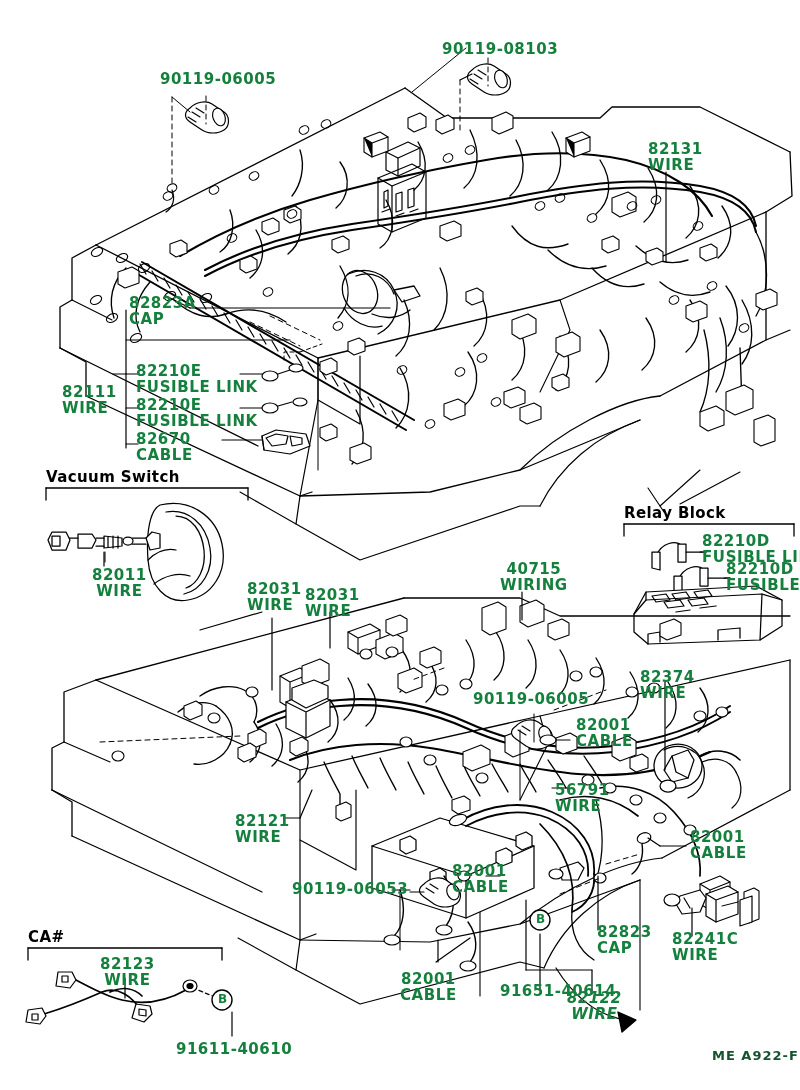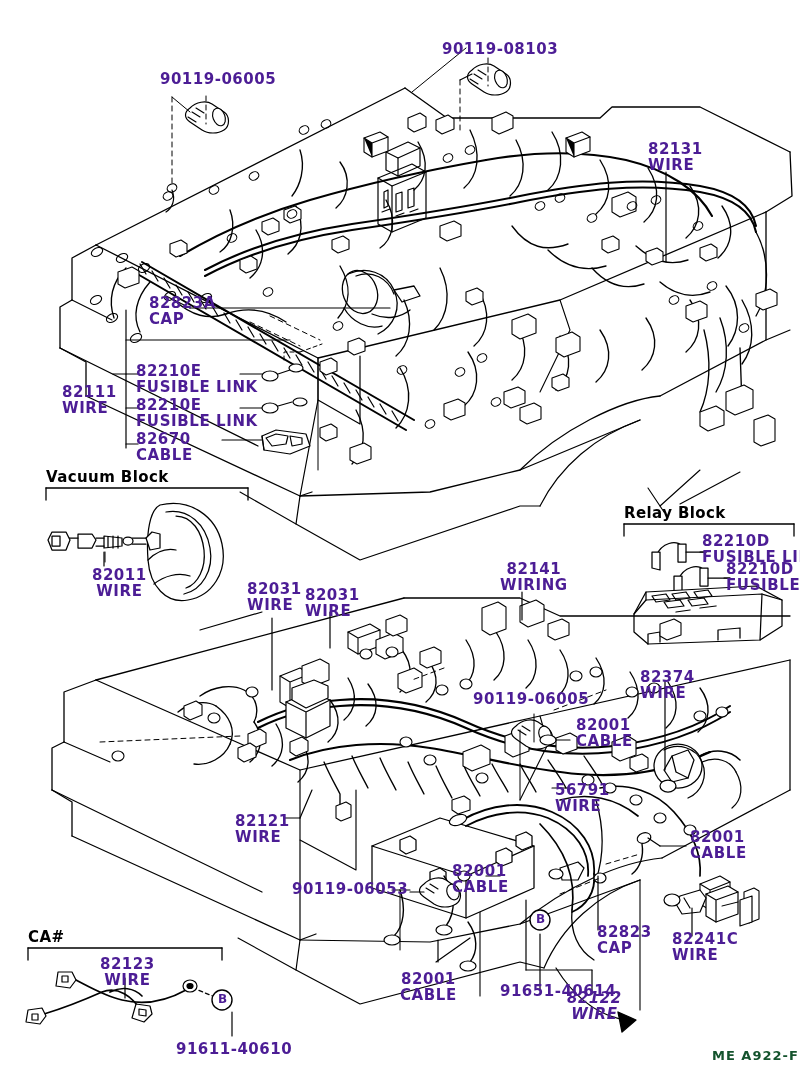--- a/index.html
+++ b/index.html
@@ -20,21 +20,21 @@
   #art {
     position: absolute;
     left: 0;
     top: 0;
     width: 800px;
     height: 1090px;
   }
   
   .lbl {
     position: absolute;
-    color: #4c1d95;
+    color: #15803d;
     font-family: "DejaVu Sans", sans-serif;
     font-weight: bold;
     white-space: nowrap;
     line-height: 1.0;
     letter-spacing: 0.3px;
   }
   .lbl .pn {
     display: block;
     font-size: 15px;
     letter-spacing: 0.5px;
@@ -685,21 +685,21 @@
 
   <div class="lbl cent" style="left:442px; top:42px;">
     <span class="pn">90119-08103</span>
   </div>
 
   <div class="lbl" style="left:648px; top:142px;">
     <span class="pn">82131</span>
     <span class="sub">WIRE</span>
   </div>
 
-  <div class="lbl" style="left:149px; top:296px;">
+  <div class="lbl" style="left:129px; top:296px;">
     <span class="pn">82823A</span>
     <span class="sub">CAP</span>
   </div>
 
   <div class="lbl" style="left:62px; top:365px;margin-top:20px;">
     <span class="pn">82111</span>
     <span class="sub">WIRE</span>
   </div>
 
   <div class="lbl" style="left:136px; top:364px;">
@@ -711,21 +711,21 @@
     <span class="pn">82210E</span>
     <span class="sub">FUSIBLE LINK</span>
   </div>
 
   <div class="lbl" style="left:136px; top:432px;">
     <span class="pn">82670</span>
     <span class="sub">CABLE</span>
   </div>
 
   <div class="grp" style="left:46px; top:468px;">
-    <span>Vacuum Block</span>
+    <span>Vacuum Switch</span>
   </div>
 
   <div class="lbl cent" style="left:92px; top:568px;">
     <span class="pn">82011</span>
     <span class="sub">WIRE</span>
   </div>
 
   <div class="grp" style="left:624px; top:504px;">
     <span>Relay Block</span>
   </div>
@@ -734,21 +734,21 @@
     <span class="pn">82210D</span>
     <span class="sub">FUSIBLE LINK</span>
   </div>
 
   <div class="lbl" style="left:726px; top:562px;">
     <span class="pn">82210D</span>
     <span class="sub">FUSIBLE LINK</span>
   </div>
 
   <div class="lbl cent" style="left:500px; top:562px;">
-    <span class="pn">82141</span>
+    <span class="pn">40715</span>
     <span class="sub">WIRING</span>
   </div>
 
   <div class="lbl" style="left:247px; top:582px;">
     <span class="pn">82031</span>
     <span class="sub">WIRE</span>
   </div>
 
   <div class="lbl" style="left:305px; top:588px;">
     <span class="pn">82031</span>

